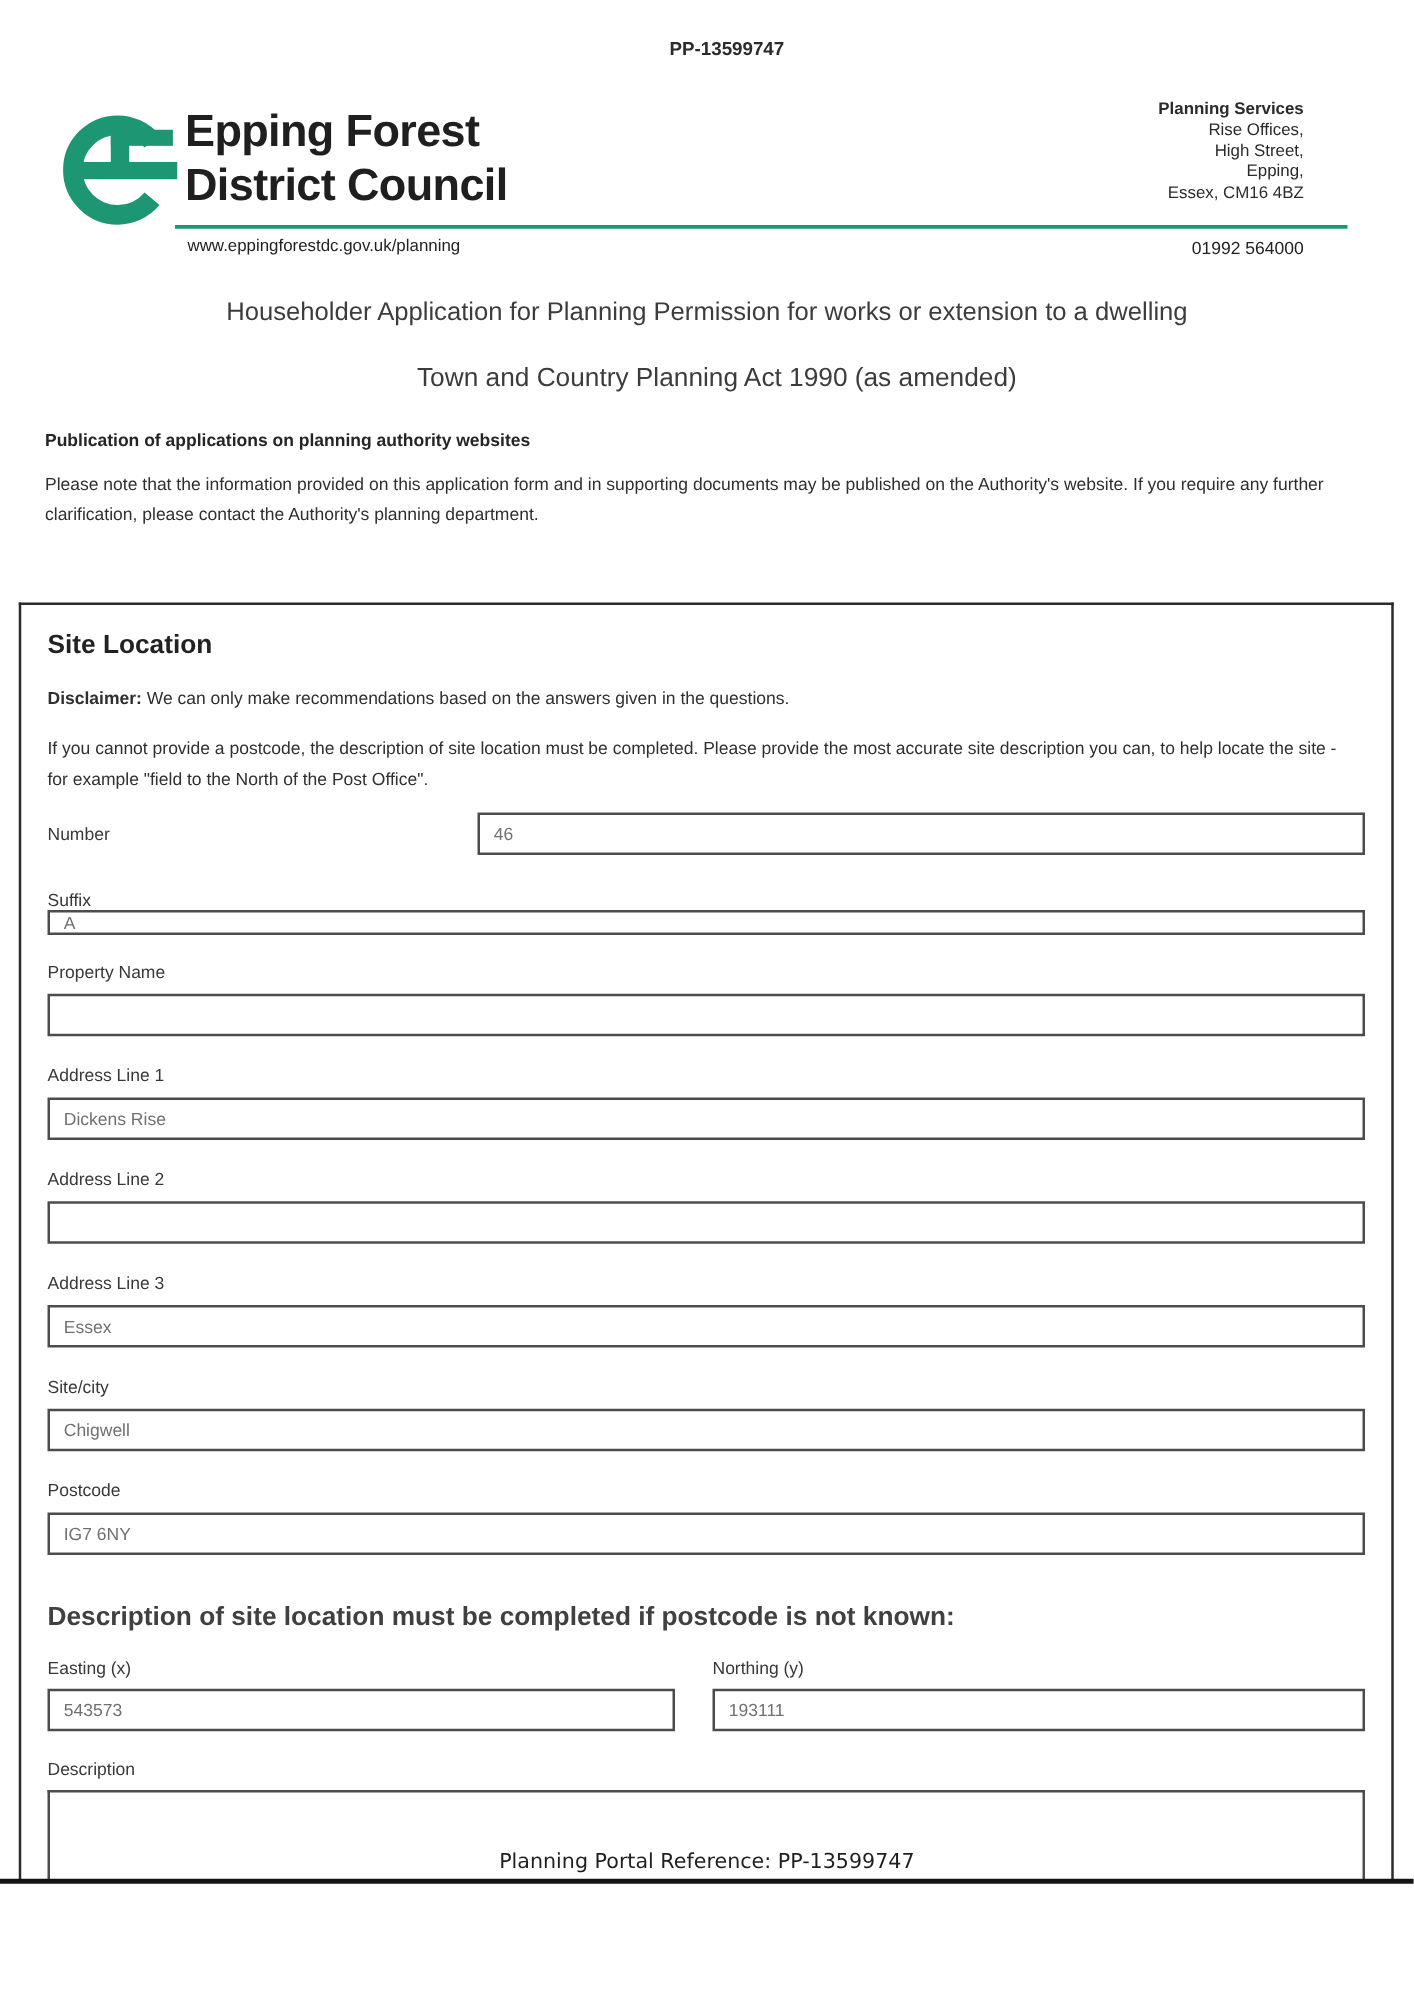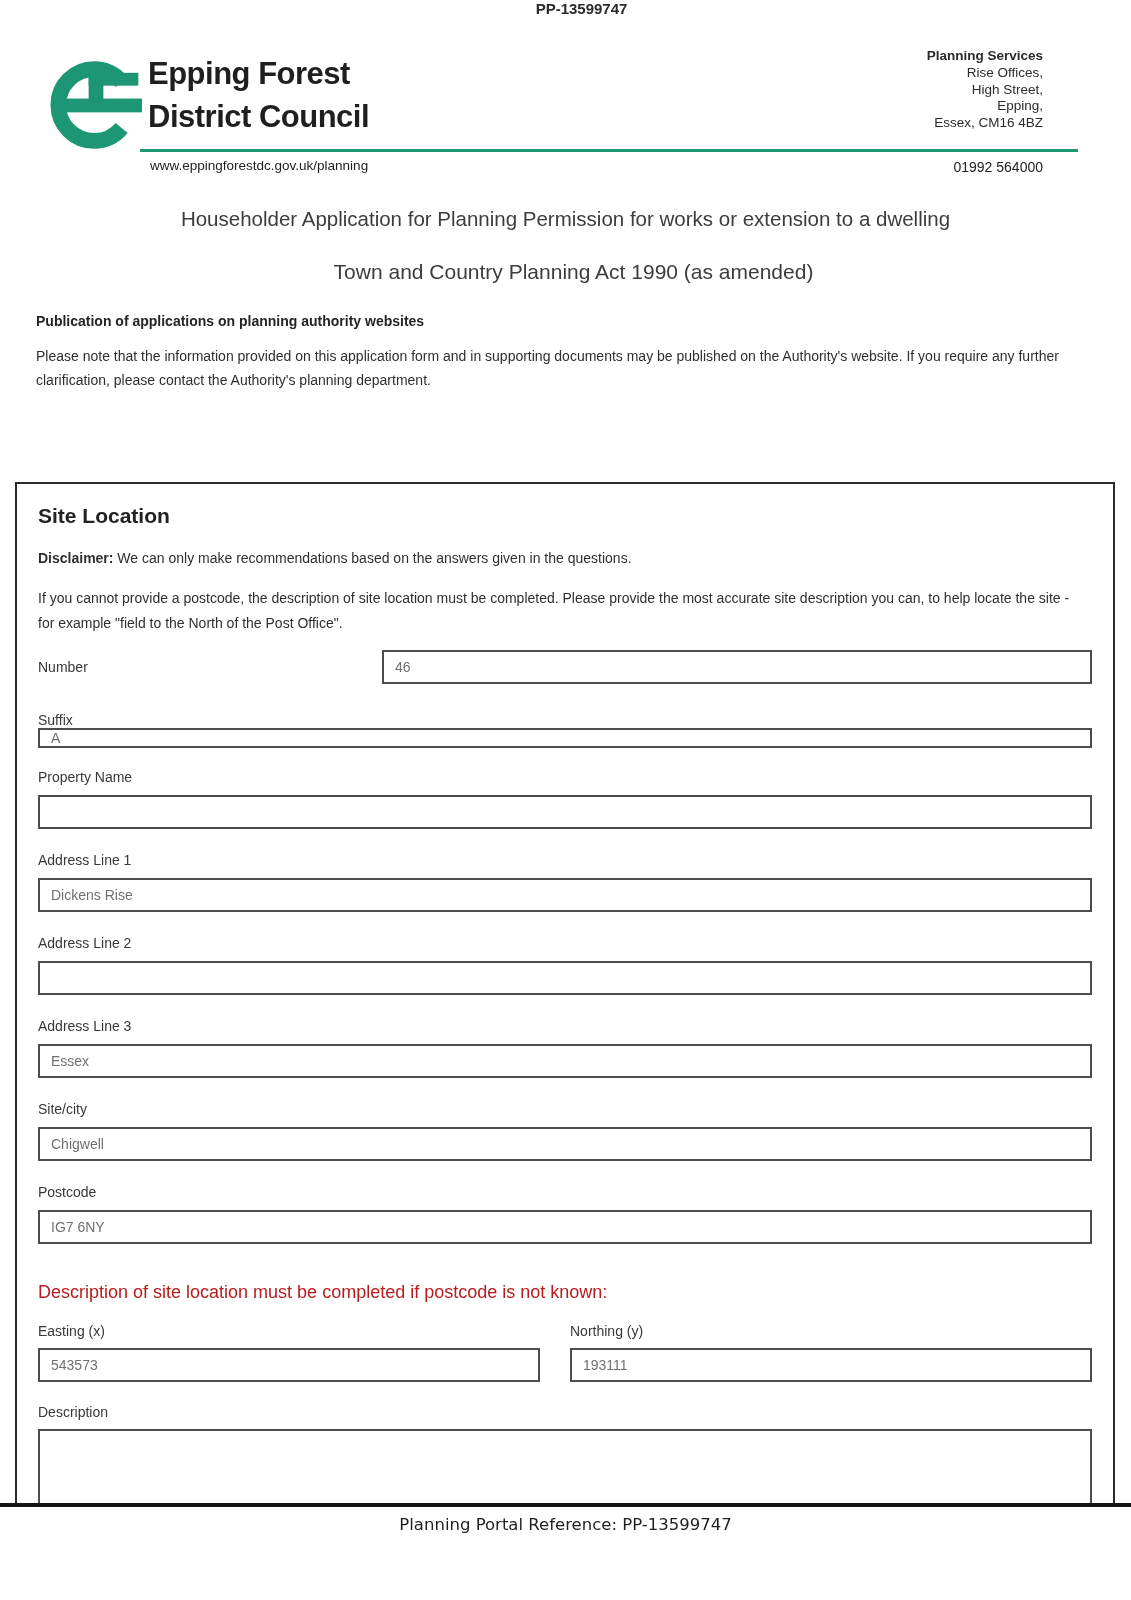--- a/index.html
+++ b/index.html
@@ -5,32 +5,33 @@
   * { box-sizing: border-box; margin: 0; padding: 0; }
   html, body { background: #ffffff; }
   body {
     width: 1131px; height: 1600px;
     font-family: "Liberation Sans", sans-serif;
     color: #2f2f2f;
     position: relative;
     overflow: hidden;
   }
   .page-ref {
+    padding-top: 31px;
     text-align: center;
     font-size: 15px;
     font-weight: bold;
     color: #2b2b2b;
     margin-left: 32px;
   }
   
   .header { position: relative; margin: 29px 53px 0 50px; height: 128px; }
   .logo { position: absolute; left: 0; top: 0; width: 92px; height: 118px; }
   .org-name {
     position: absolute; left: 98px; top: 6px;
-    font-size: 31px; font-weight: bold; color: #1f1f1f;
+    font-size: 36px; font-weight: bold; color: #1f1f1f;
     line-height: 43px; letter-spacing: -0.5px;
   }
   .dept-block {
     position: absolute; right: 35px; top: 2px;
     text-align: right; font-size: 13.5px; line-height: 16.8px; color: #2b2b2b;
   }
   .dept-block .dept-name { font-weight: bold; }
   .green-rule {
     position: absolute; left: 90px; right: 0; top: 103px; height: 3px;
   }
@@ -70,33 +71,33 @@
     outline: none;
   }
   .row { display: flex; }
   .row label { width: 344px; padding-top: 9px; }
   .row input { flex: 1; }
   .row-number { margin-top: 14px; }
   .row-suffix { margin-top: 19px; flex-direction: column; }
   .stack label { margin-top: 23px; }
   .stack.first label { margin-top: 21px; }
   .stack input { margin-top: 10px; }
-  .desc-heading { margin-top: 38px; font-size: 18px; color: #b91c1c; }
+  .desc-heading { margin-top: 38px; font-size: 21px; color: #404040; font-weight: bold; }
   .coords { display: flex; gap: 30px; margin-top: 20px; }
   .coord-col-e { width: 502px; }
   .coord-col-n { flex: 1; }
   .coords input { margin-top: 9px; }
   .description-label { margin-top: 22px; }
   textarea.description {
     margin-top: 9px; height: 75px; resize: none; border-bottom: none; padding-top: 8px;
   }
   
   .page-break { position: absolute; left: 0; top: 1503px; width: 1131px; height: 4px; background: #141414; }
   .footer {
-    position: absolute; top: 1515px; left: 0; width: 1131px;
+    position: absolute; top: 1479px; left: 0; width: 1131px;
     text-align: center; font-size: 16.5px; color: #1f1f1f;
     font-family: "DejaVu Sans", sans-serif;
   }
 </style>
 </head>
 <body>
 
 <div class="page-ref">PP-13599747</div>
 
 <div class="header">

